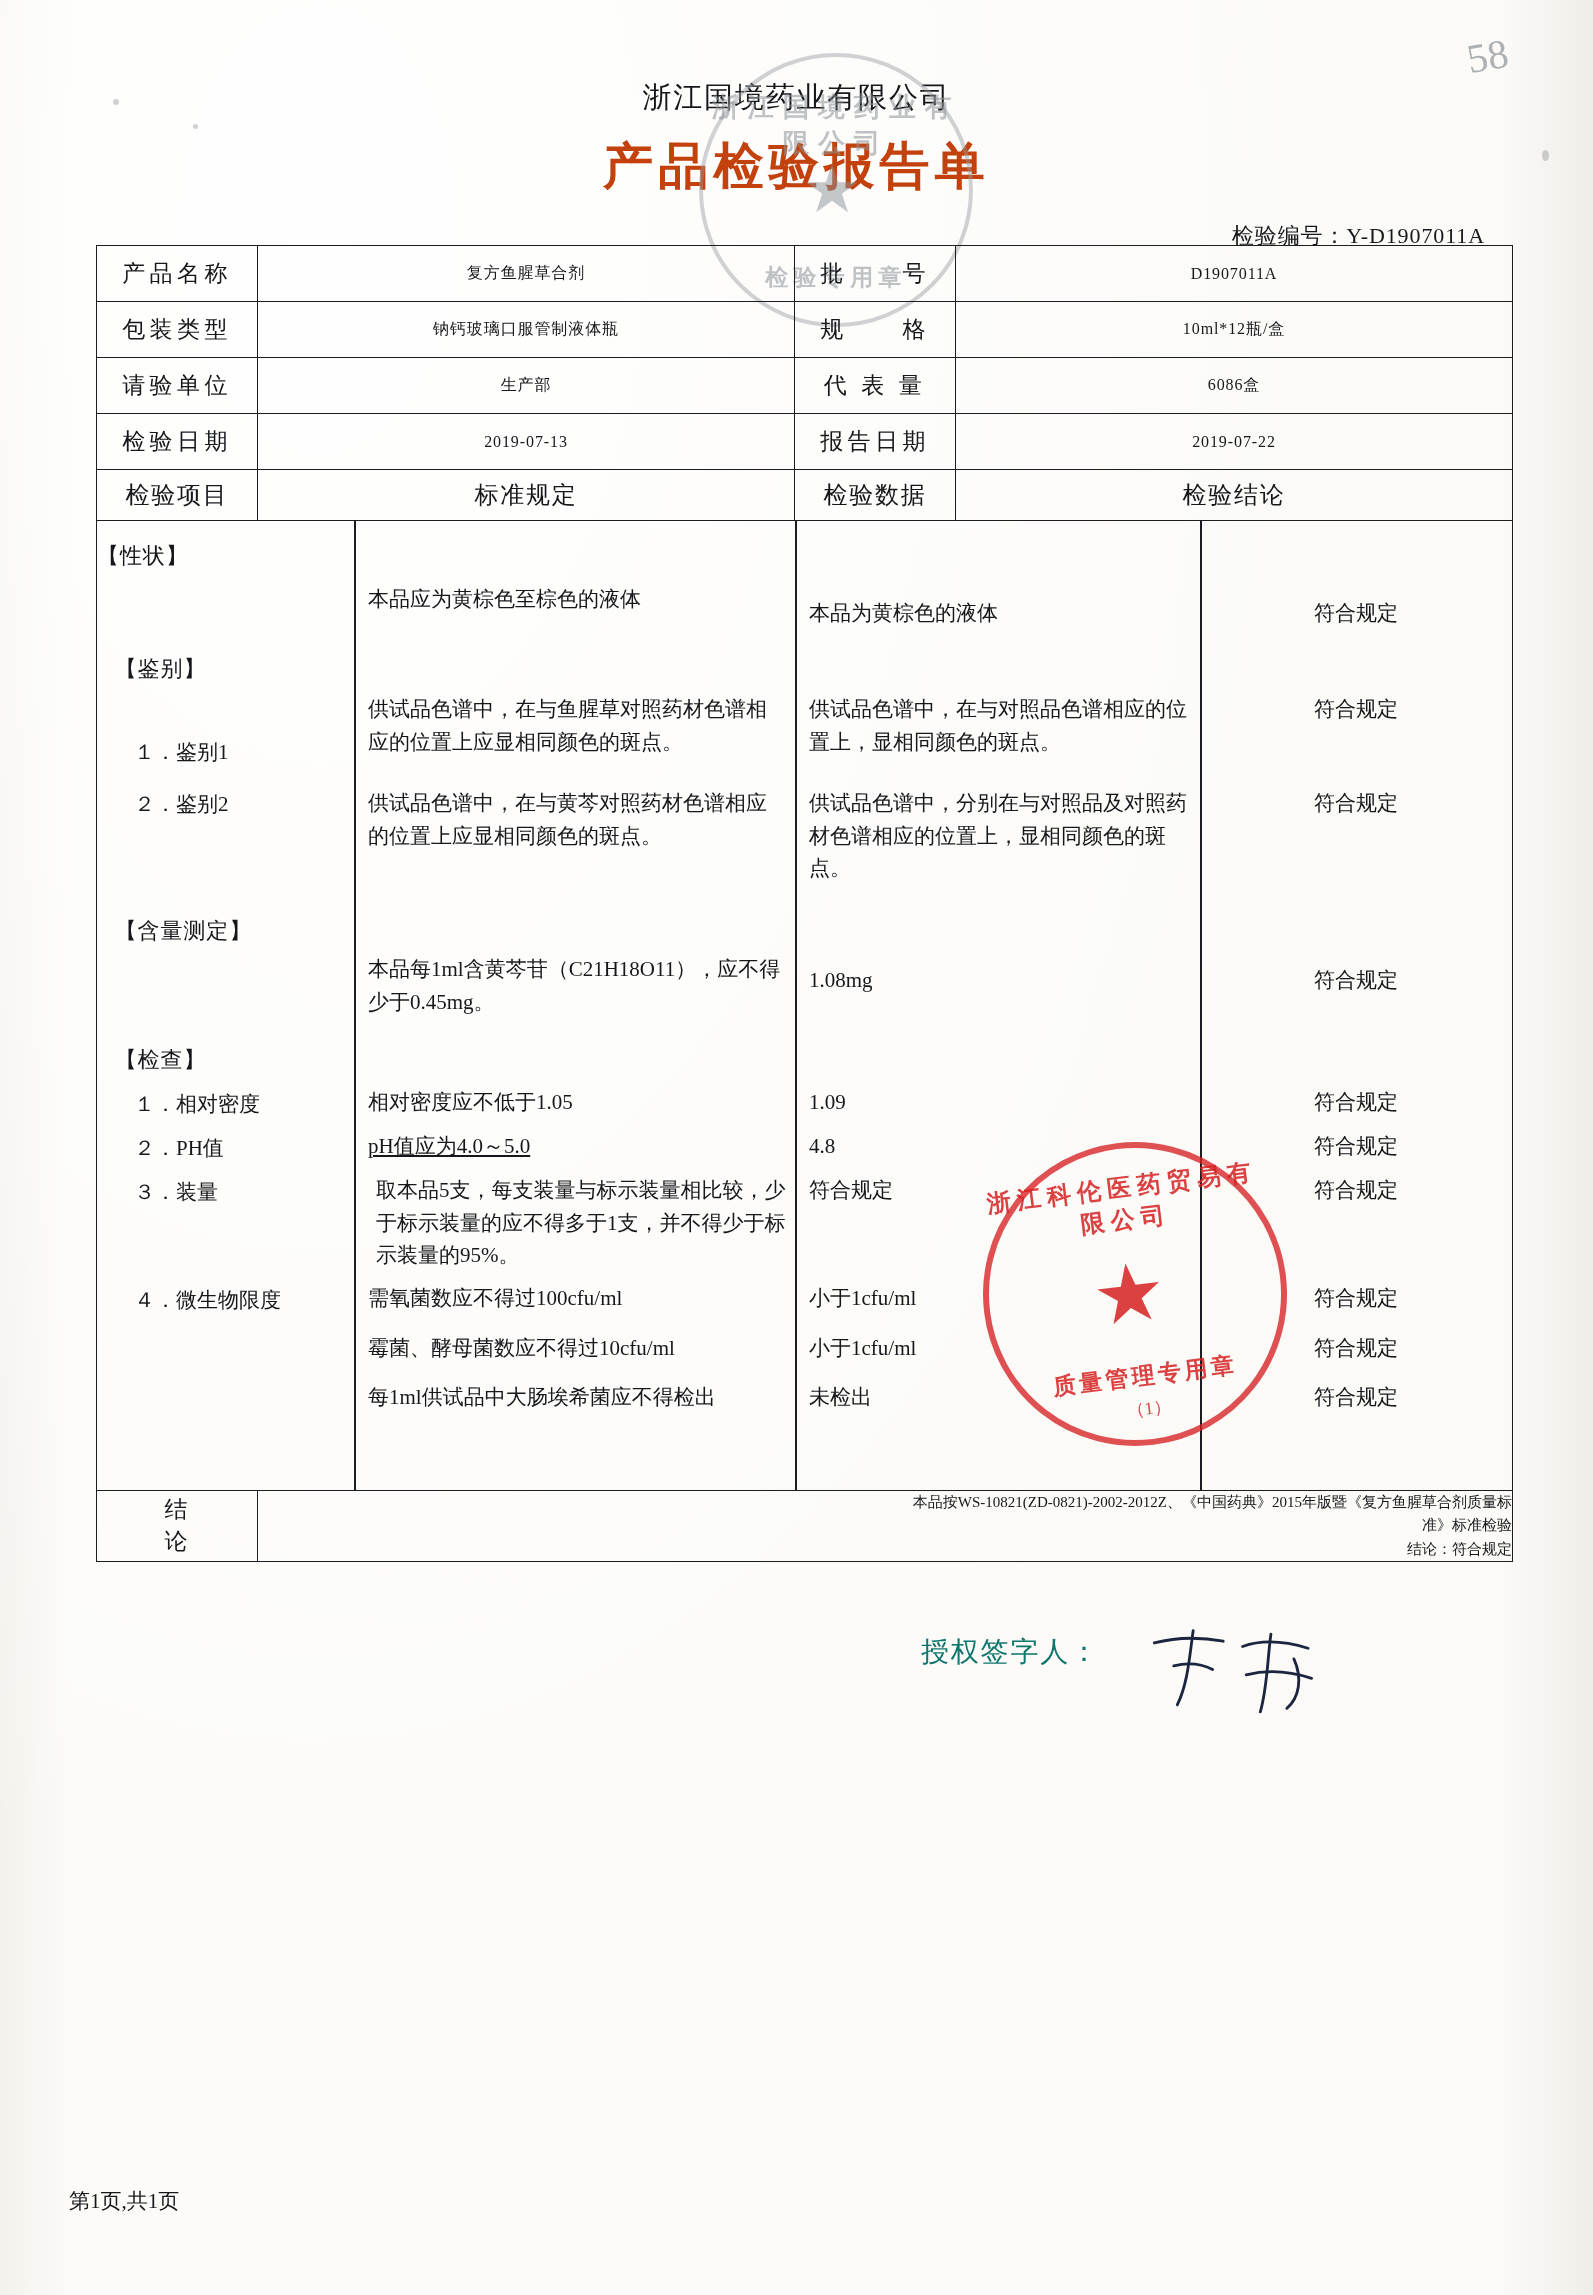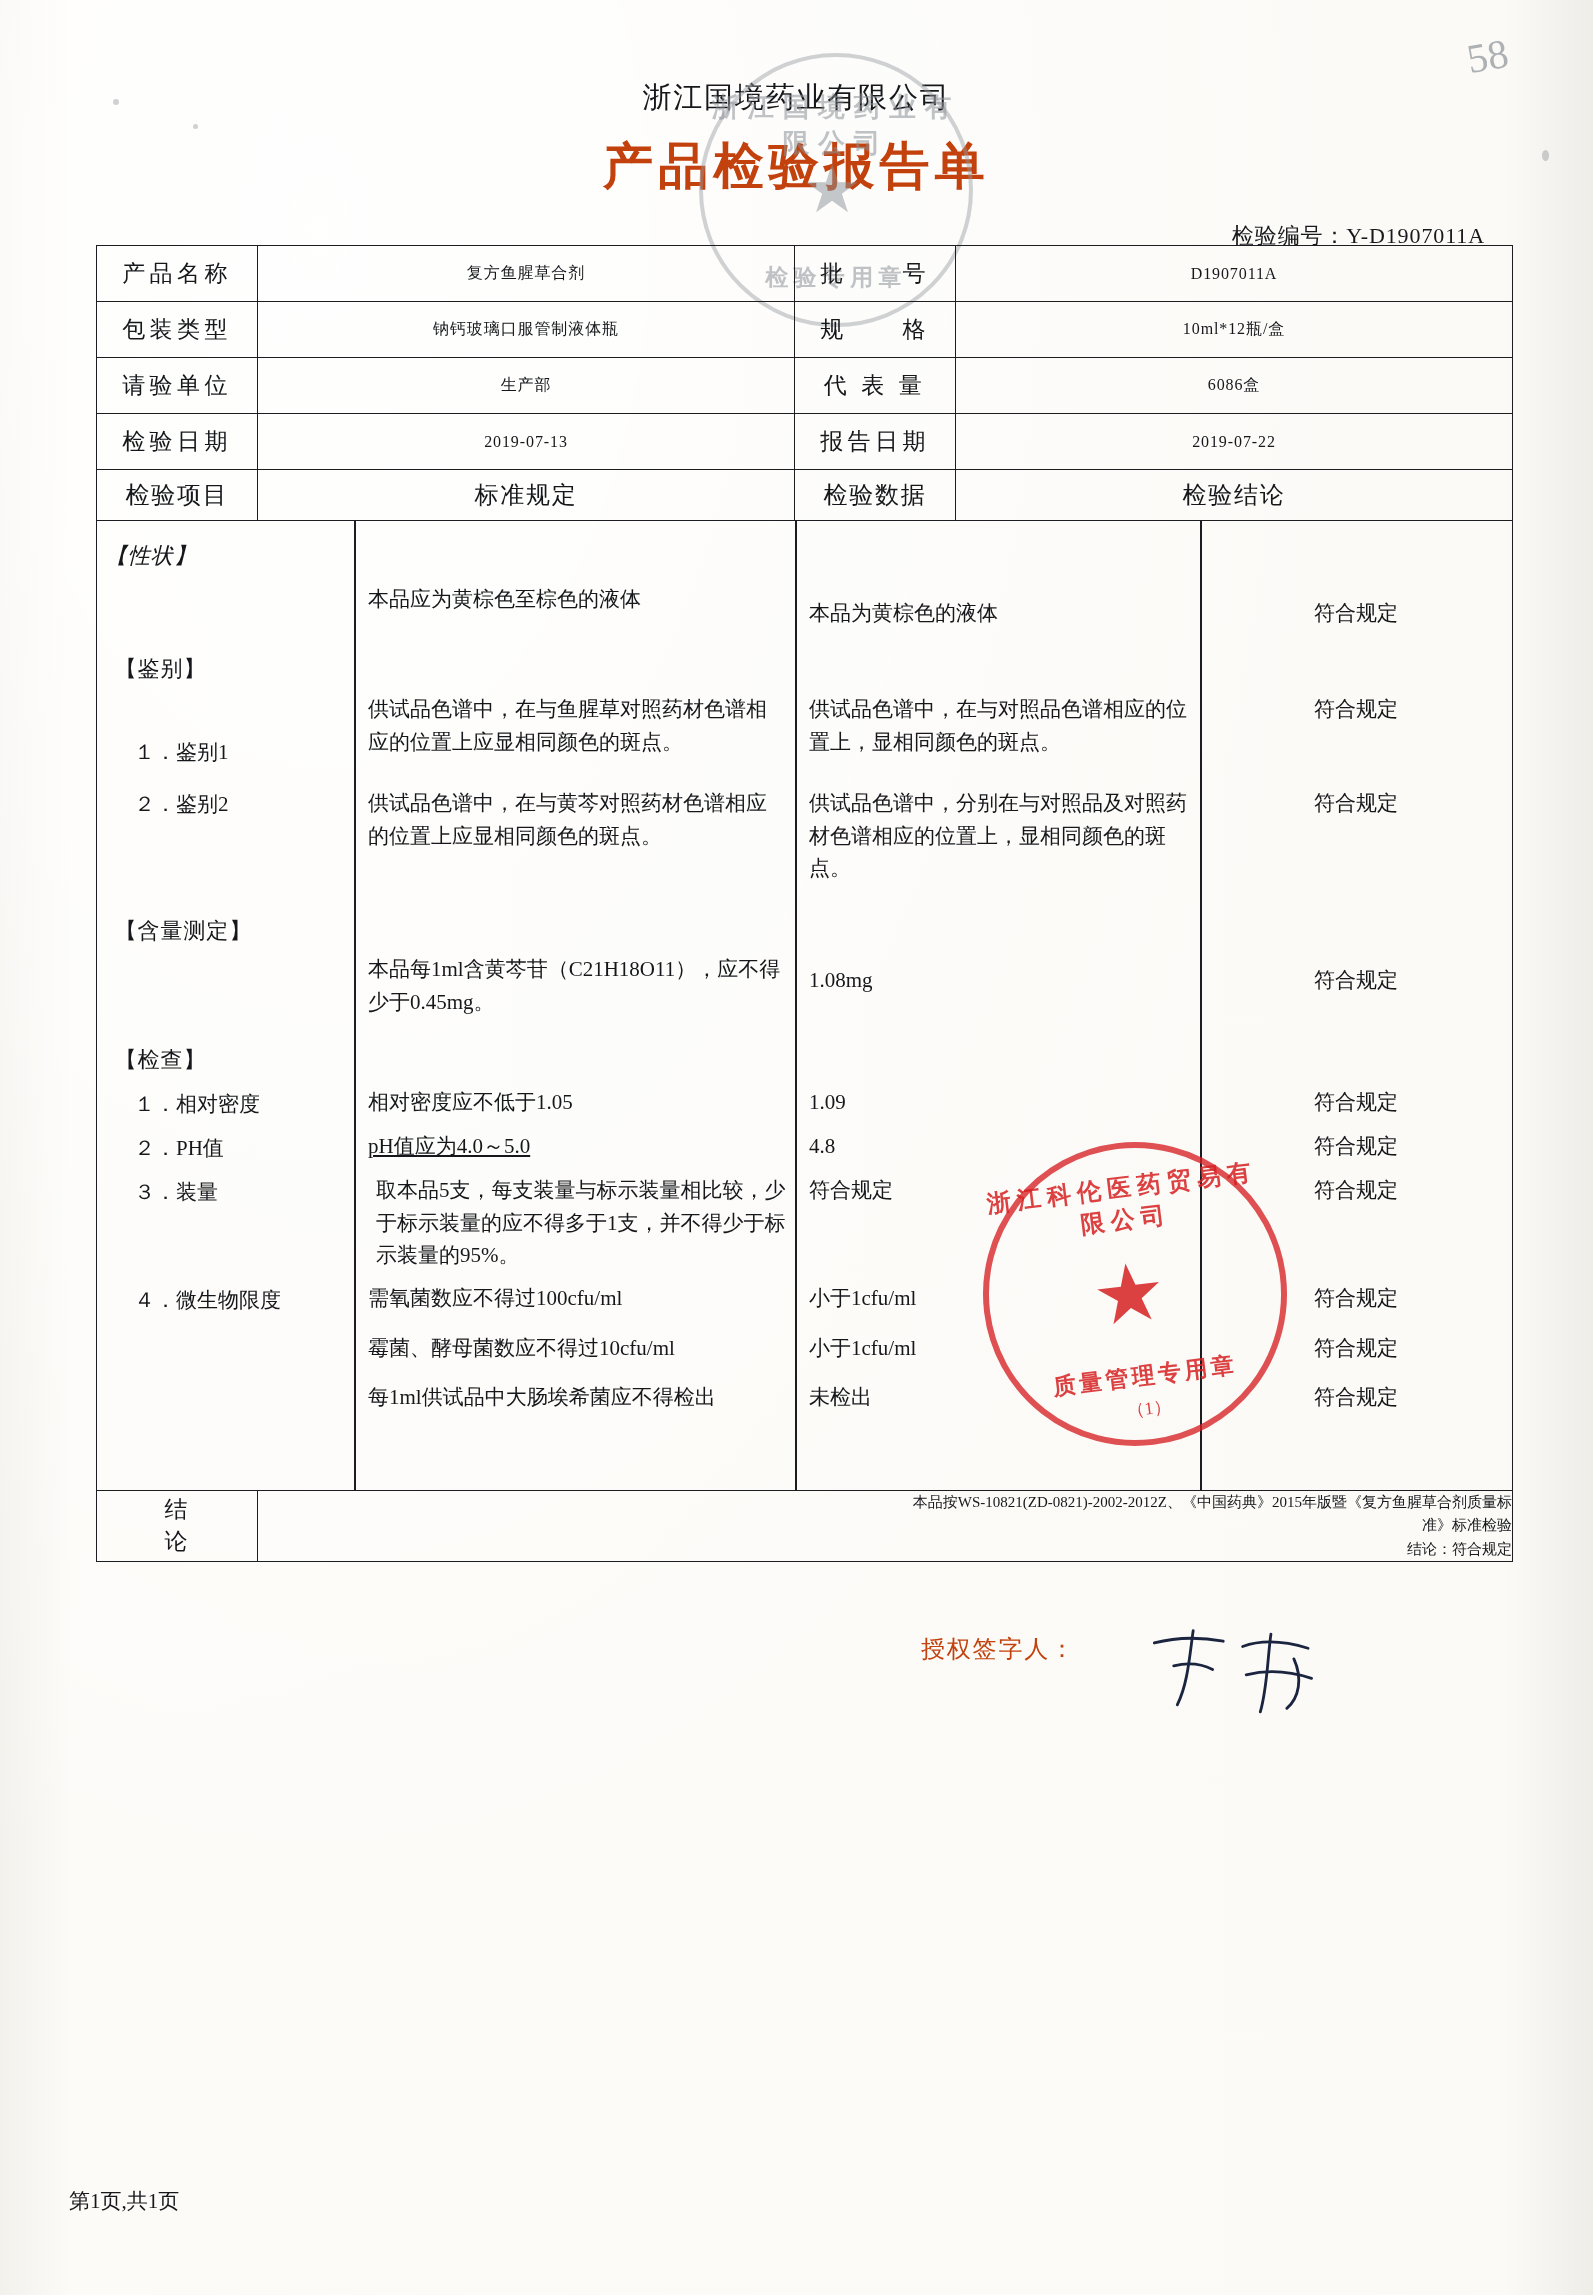--- a/index.html
+++ b/index.html
@@ -149,23 +149,23 @@
     font-size: 15px;
     line-height: 1.55;
     padding: 10.6px 16px;
     text-align: right;
   }
 
   .signer {
     position: absolute;
     left: 921px;
     top: 1633px;
-    font-size: 24px;
+    font-size: 28px;
     letter-spacing: 1.8px;
-    color: #c2410c;
+    color: #0f766e;
   }
   .footer {
     position: absolute;
     left: 69px;
     top: 2187px;
     font-size: 21px;
     color: #15171a;
   }
 
   
@@ -338,21 +338,21 @@
           <td class="colhead" style="width:405px">检验数据</td>
           <td class="colhead" style="width:310px">检验结论</td>
         </tr>
         <tr>
           <td colspan="4" style="padding:0;">
             <div class="result-wrap">
               <div class="vline" style="left:257px"></div>
               <div class="vline" style="left:698px"></div>
               <div class="vline" style="left:1103px"></div>
 
-              <div class="cellblock sect-title" style="left:8px; top:17.7px;font-style:italic;">【性状】</div>
+              <div class="cellblock sect-title" style="left:0; top:17.7px;">【性状】</div>
               <div class="cellblock std-text" style="left:271px; top:62px; width:416px;">本品应为黄棕色至棕色的液体</div>
               <div class="cellblock" style="left:712px; top:76px; width:382px;">本品为黄棕色的液体</div>
               <div class="cellblock concl-text" style="left:1105px; top:76px;">符合规定</div>
 
               <div class="cellblock sect-title" style="left:17.7px; top:131px;">【鉴别】</div>
               <div class="cellblock subitem" style="left:37px; top:174px;margin-top:41px;">１．鉴别1</div>
               <div class="cellblock std-text" style="left:271px; top:172px; width:416px;">供试品色谱中，在与鱼腥草对照药材色谱相应的位置上应显相同颜色的斑点。</div>
               <div class="cellblock" style="left:712px; top:172px; width:382px;">供试品色谱中，在与对照品色谱相应的位置上，显相同颜色的斑点。</div>
               <div class="cellblock concl-text" style="left:1105px; top:172px;">符合规定</div>
 

